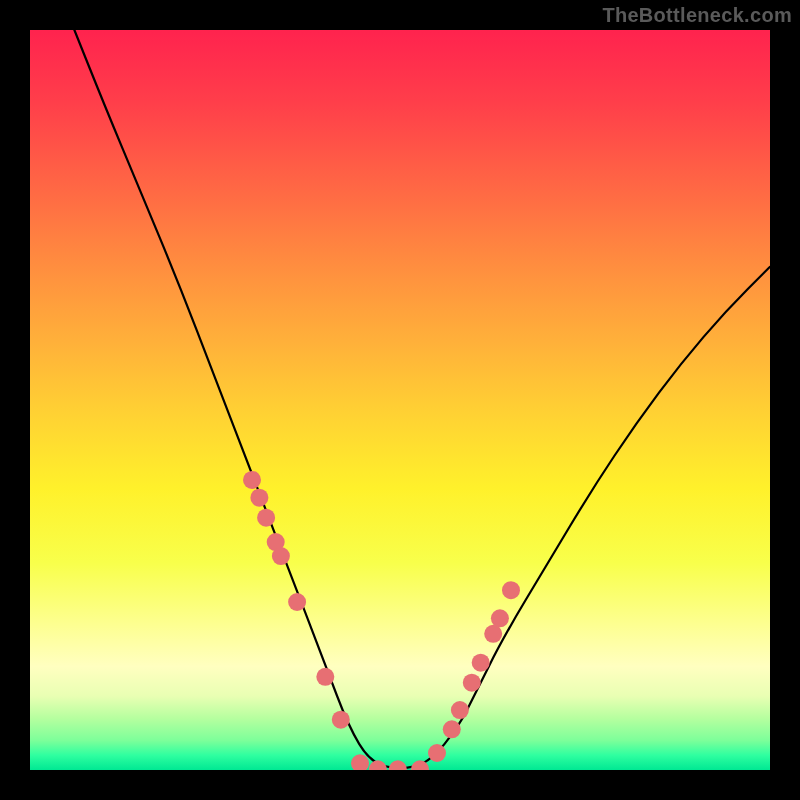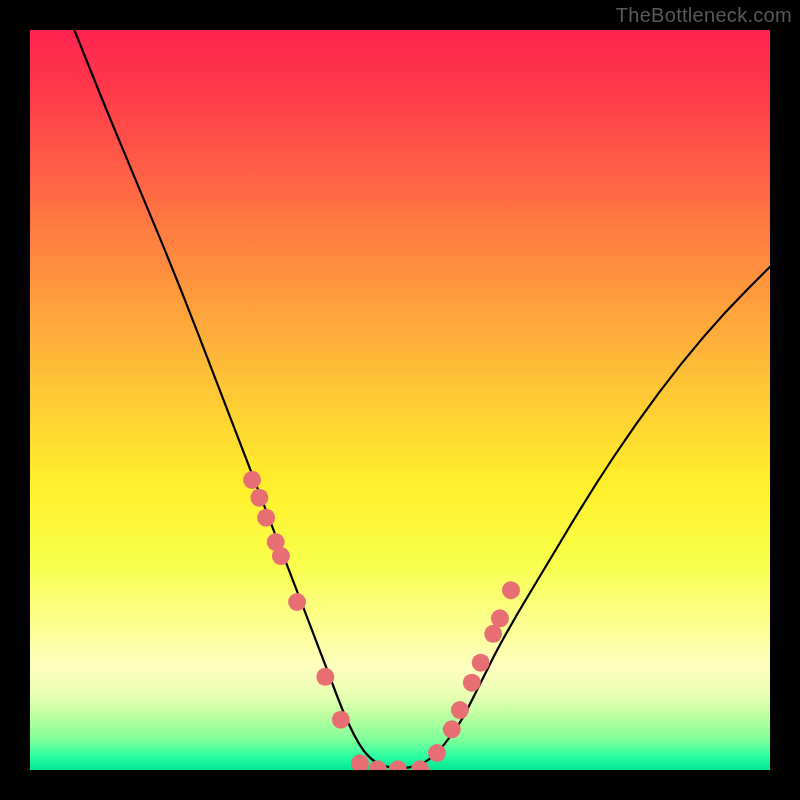--- a/index.html
+++ b/index.html
@@ -42,21 +42,21 @@
       #7dff9a 96%,
       #2fffa0 98%,
       #00e893 100%
     );
   }
   .watermark {
     position: absolute;
     right: 8px;
     top: 4px;
     font-size: 20px;
-    font-weight: 400;
+    font-weight: 700;
     color: #5a5a5a;
     letter-spacing: 0.3px;
     user-select: none;
   }
   svg.curve {
     position: absolute;
     left: 30px;
     top: 30px;
     width: 740px;
     height: 740px;

